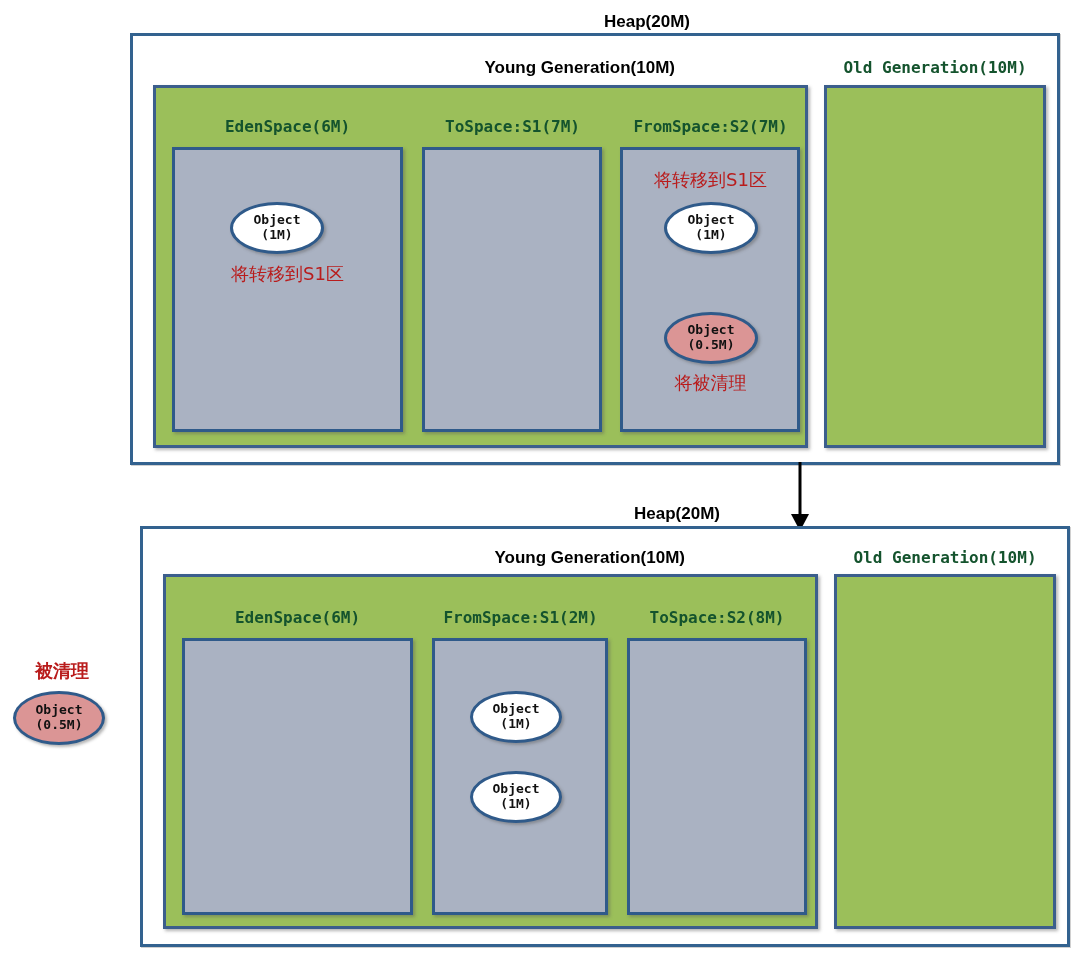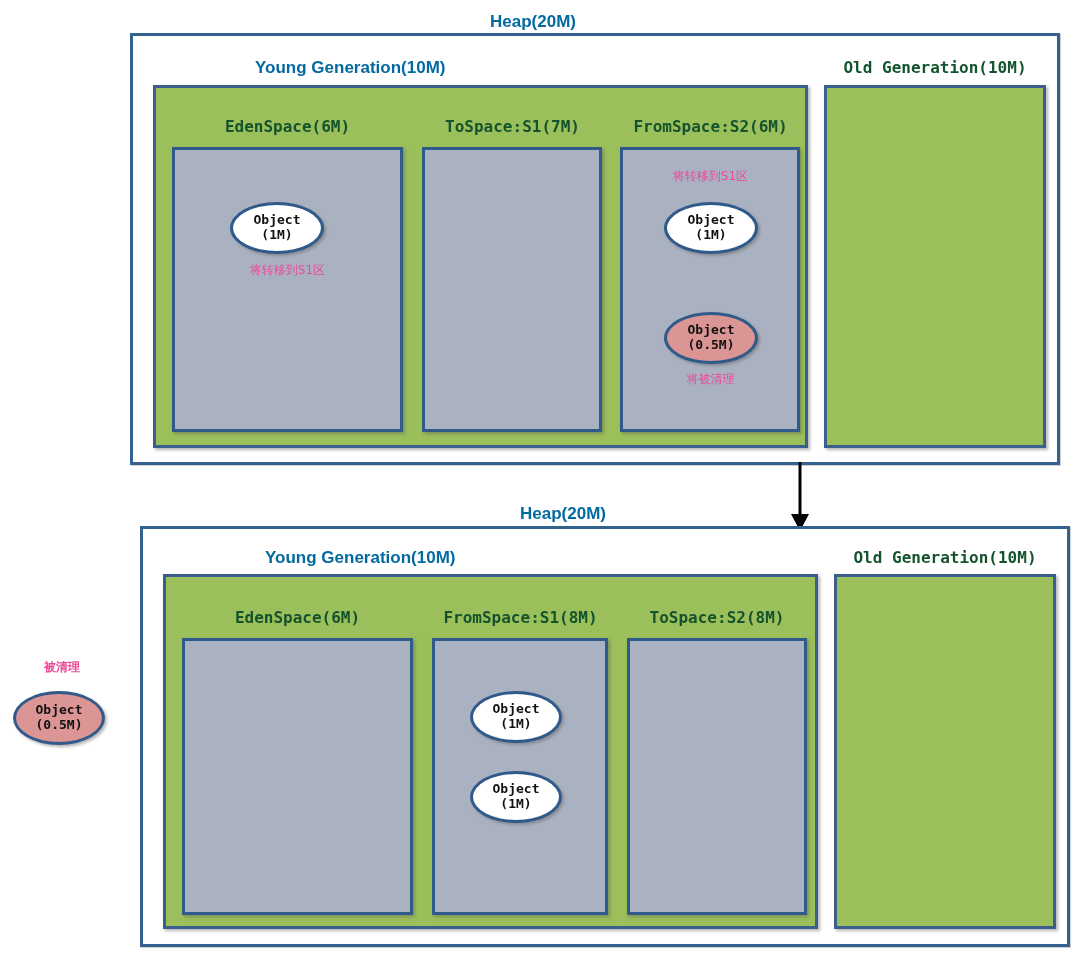--- a/index.html
+++ b/index.html
@@ -41,22 +41,22 @@
     border: 3px solid #2F5A8A;
     background: #AAB2C2;
     box-shadow: 2px 2px 3px rgba(90,90,90,0.45);
   }
 
   
   .title-sans {
     font-family: "Liberation Sans", sans-serif;
     font-weight: bold;
     font-size: 17px;
-    color: #0369a1;
-    text-align: left;
+    color: #000000;
+    text-align: right;
     white-space: nowrap;
   }
   .title-mono {
     font-family: "DejaVu Sans Mono", monospace;
     font-weight: bold;
     font-size: 16px;
     color: #14532d;
     text-align: center;
     white-space: nowrap;
   }
@@ -75,22 +75,22 @@
     line-height: 1.15;
     color: #111;
     box-shadow: 2px 2px 3px rgba(90,90,90,0.45);
   }
   .obj-white { background: #ffffff; }
   .obj-red   { background: #DB9595; }
 
   
   .note {
     font-family: "DejaVu Sans", sans-serif;
-    font-size: 12px;
-    color: #ec4899;
+    font-size: 18px;
+    color: #b91c1c;
     text-align: center;
     white-space: nowrap;
   }
 
   
   .arrow-svg { position: absolute; }
 </style>
 </head>
 <body>
 
@@ -113,21 +113,21 @@
 
   <div class="abs obj obj-white" style="left:230px; top:202px; width:94px; height:52px;">
     <span>Object</span>
     <span>(1M)</span>
   </div>
   <div class="abs note" style="left:185px; top:262px; width:205px;">将转移到S1区</div>
 
   <div class="abs title-mono" style="left:400px; top:117px; width:225px;">ToSpace:S1(7M)</div>
   <div class="abs space-box" style="left:422px; top:147px; width:180px; height:285px;"></div>
 
-  <div class="abs title-mono" style="left:598px; top:117px; width:225px;">FromSpace:S2(6M)</div>
+  <div class="abs title-mono" style="left:598px; top:117px; width:225px;">FromSpace:S2(7M)</div>
   <div class="abs space-box" style="left:620px; top:147px; width:180px; height:285px;"></div>
 
   <div class="abs note" style="left:608px; top:168px; width:205px;">将转移到S1区</div>
 
   <div class="abs obj obj-white" style="left:664px; top:202px; width:94px; height:52px;">
     <span>Object</span>
     <span>(1M)</span>
   </div>
 
   <div class="abs obj obj-red" style="left:664px; top:312px; width:94px; height:52px;">
@@ -149,21 +149,21 @@
 
   <div class="abs gen-box" style="left:163px; top:574px; width:655px; height:355px;"></div>
 
   <div class="abs title-mono" style="left:830px; top:548px; width:230px;">Old Generation(10M)</div>
 
   <div class="abs gen-box" style="left:834px; top:574px; width:222px; height:355px;"></div>
 
   <div class="abs title-mono" style="left:180px; top:608px; width:235px;">EdenSpace(6M)</div>
   <div class="abs space-box" style="left:182px; top:638px; width:231px; height:277px;"></div>
 
-  <div class="abs title-mono" style="left:408px; top:608px; width:225px;">FromSpace:S1(8M)</div>
+  <div class="abs title-mono" style="left:408px; top:608px; width:225px;">FromSpace:S1(2M)</div>
   <div class="abs space-box" style="left:432px; top:638px; width:176px; height:277px;"></div>
 
   <div class="abs obj obj-white" style="left:470px; top:691px; width:92px; height:52px;">
     <span>Object</span>
     <span>(1M)</span>
   </div>
   <div class="abs obj obj-white" style="left:470px; top:771px; width:92px; height:52px;">
     <span>Object</span>
     <span>(1M)</span>
   </div>

